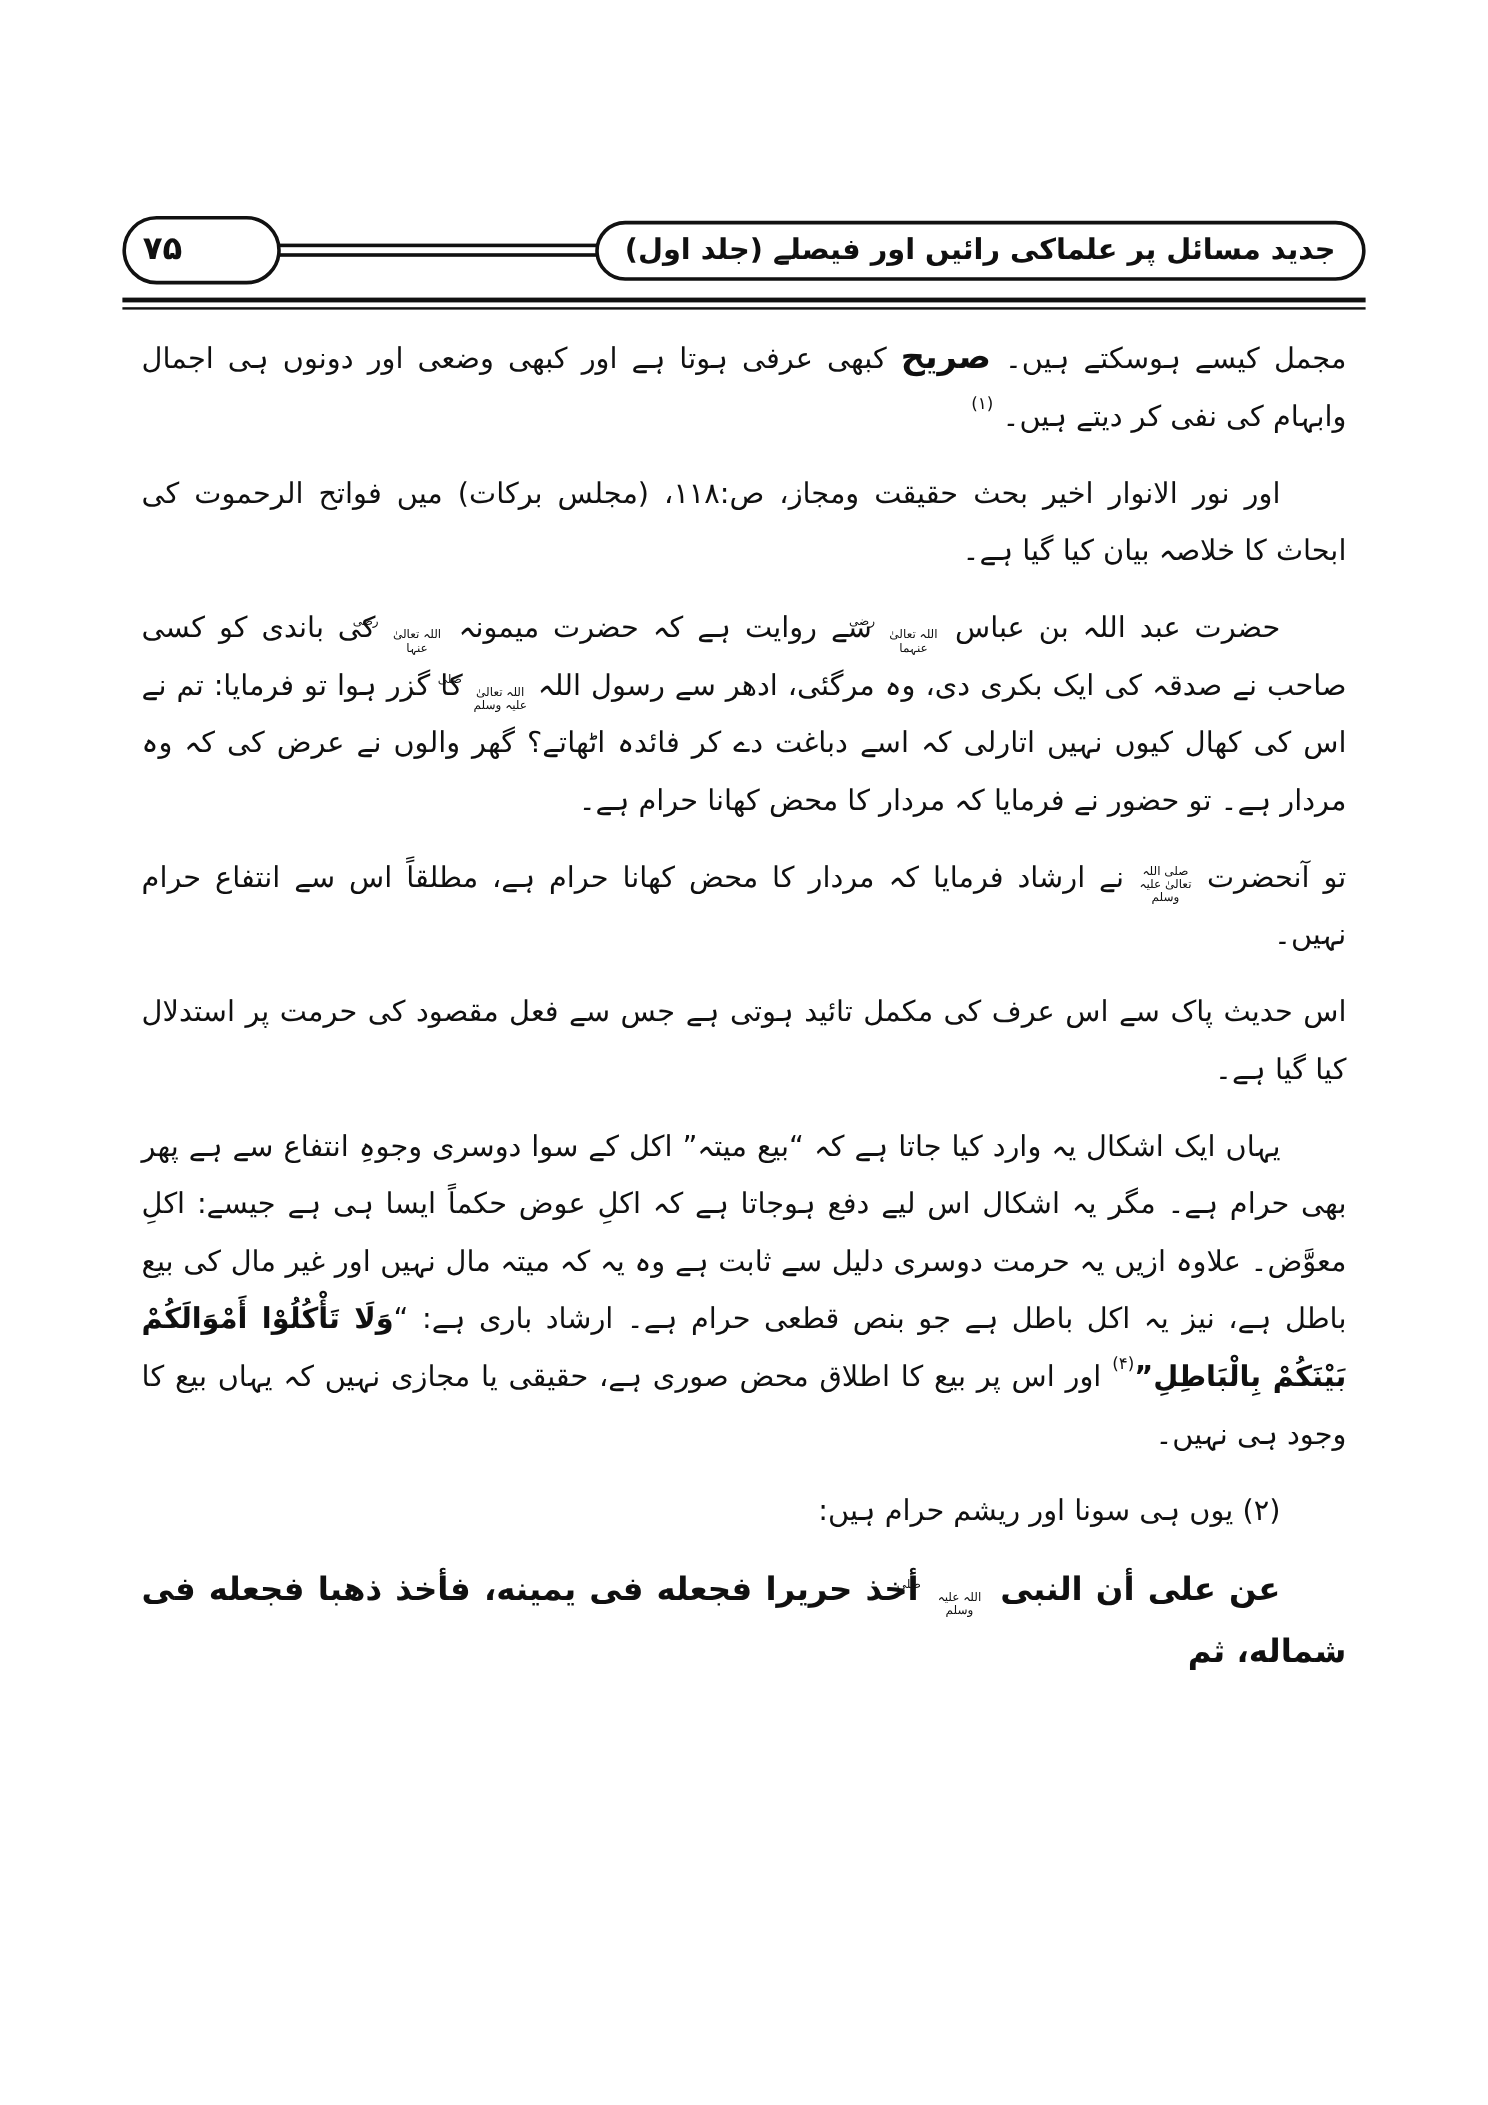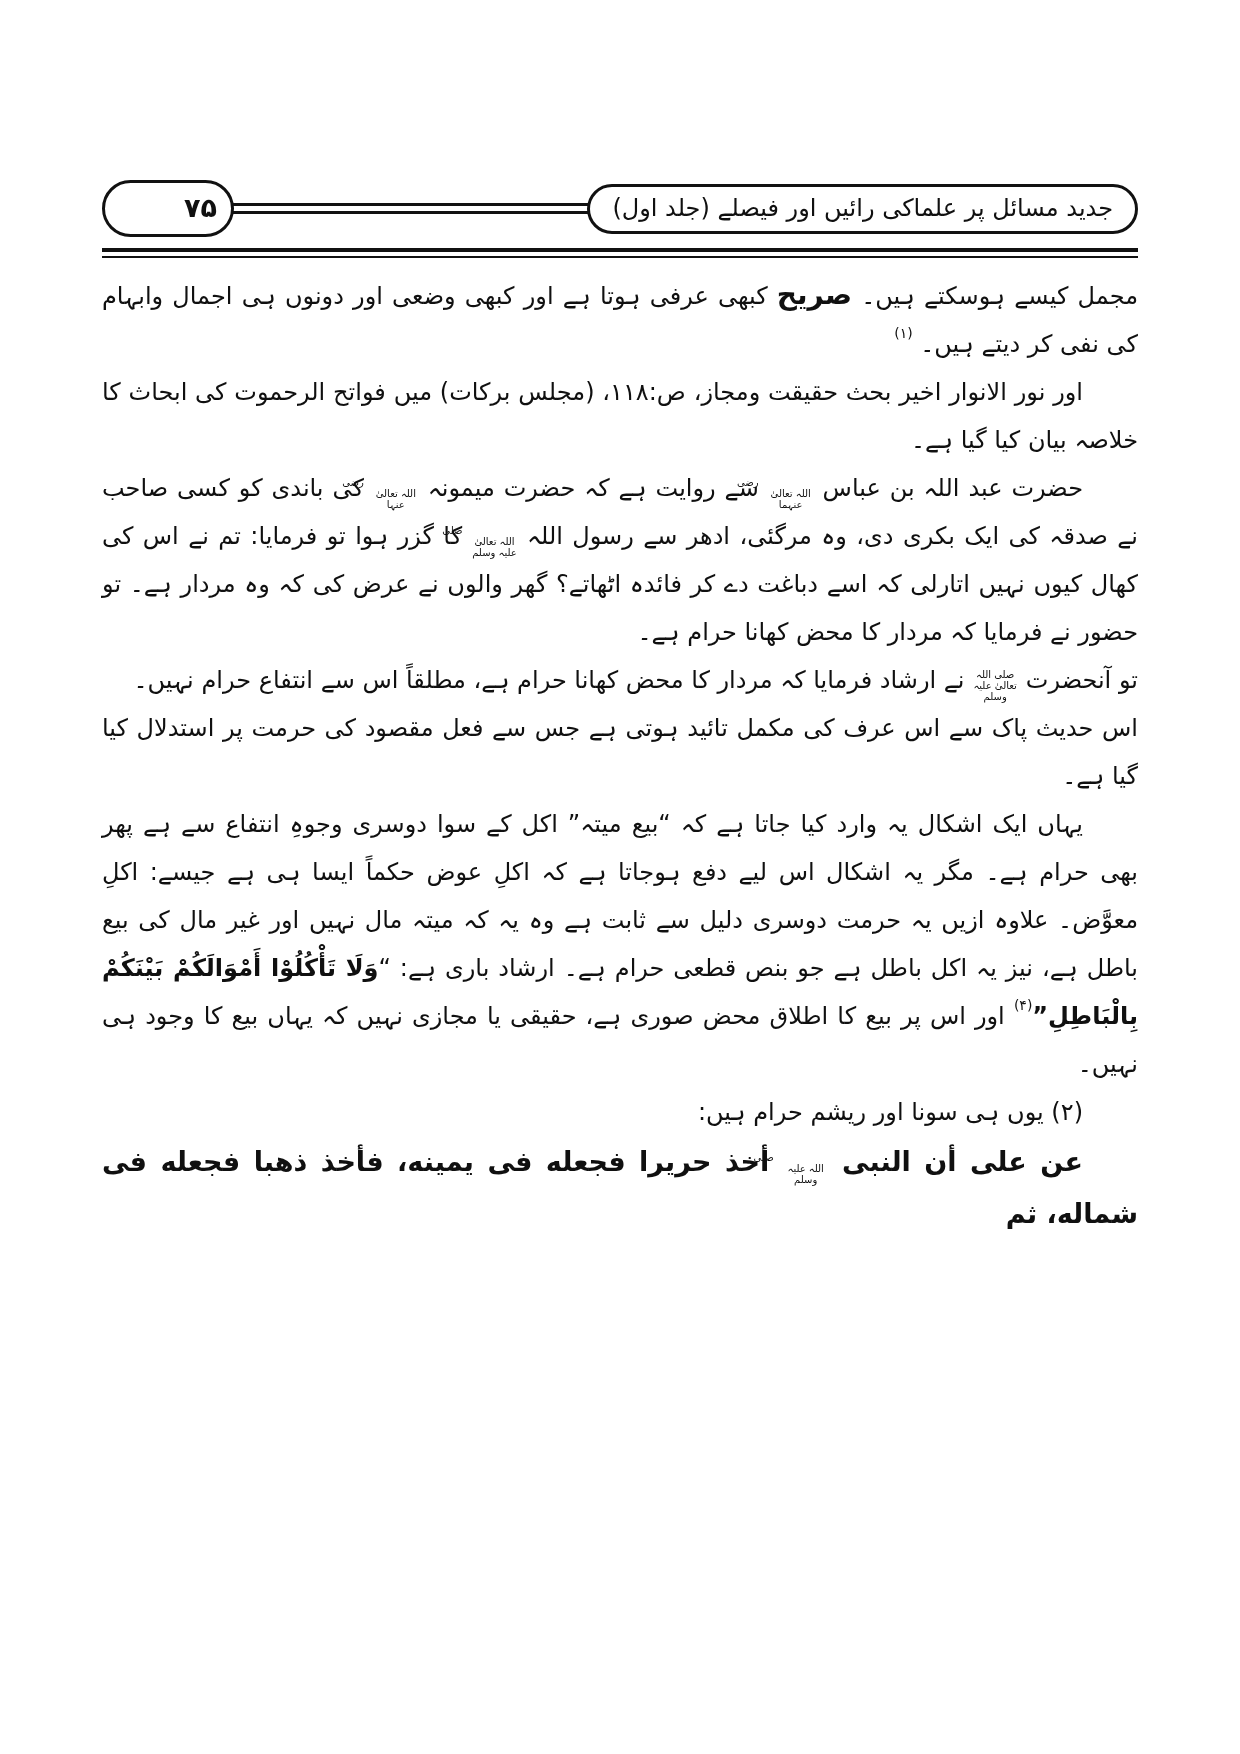--- a/index.html
+++ b/index.html
@@ -4,27 +4,27 @@
 <style>
   html,body { margin:0; padding:0; background:#ffffff; }
   .page {
     width:1240px; height:1754px; margin:0 auto; background:#ffffff; color:#101010;
     font-family:"DejaVu Sans", sans-serif; direction:rtl;
     box-sizing:border-box; padding:180px 102px 0 102px; position:relative; overflow:hidden;
   }
   
   .header-band { display:flex; align-items:center; }
   .pill { border:3px solid #111; border-radius:34px; background:#fff; position:relative; z-index:2; box-sizing:border-box; }
-  .title-pill { padding:7px 22px 9px 22px; font-size:24px; font-weight:normal; white-space:nowrap; }
-  .page-pill { min-width:132px; text-align:right; padding:9px 14px 11px 14px; font-size:27px; font-weight:bold; }
+  .title-pill { padding:7px 22px 9px 22px; font-size:24px; font-weight:bold; white-space:nowrap; }
+  .page-pill { min-width:132px; text-align:left; padding:9px 14px 11px 14px; font-size:27px; font-weight:bold; }
   .connector { flex:1 1 auto; height:5px; border-top:3px solid #111; border-bottom:3px solid #111; margin:0 -4px; z-index:1; }
   .full-rule { margin-top:11px; height:4px; border-top:4px solid #111; border-bottom:2px solid #111; }
   
   .body-text { margin-top:13px; }
-  .body-text p { margin:0; text-align:justify; }
+  .body-text p { margin:16px; text-align:justify; }
   .urdu { font-size:24px; line-height:48px; }
   .ind { text-indent:55px; }
   .heading { text-align:center !important; font-weight:bold; font-size:30px; line-height:54px; }
   .arabic { font-size:27px; font-weight:bold; line-height:52px; }
   .quote-bold { font-weight:bold; }
   sup.fn { font-size:14px; font-weight:normal; vertical-align:14px; line-height:0; }
   .hon {
     display:inline-block; width:46px; font-size:10px; line-height:1.12; text-align:center;
     vertical-align:-12px; font-weight:normal; white-space:normal;
   }

